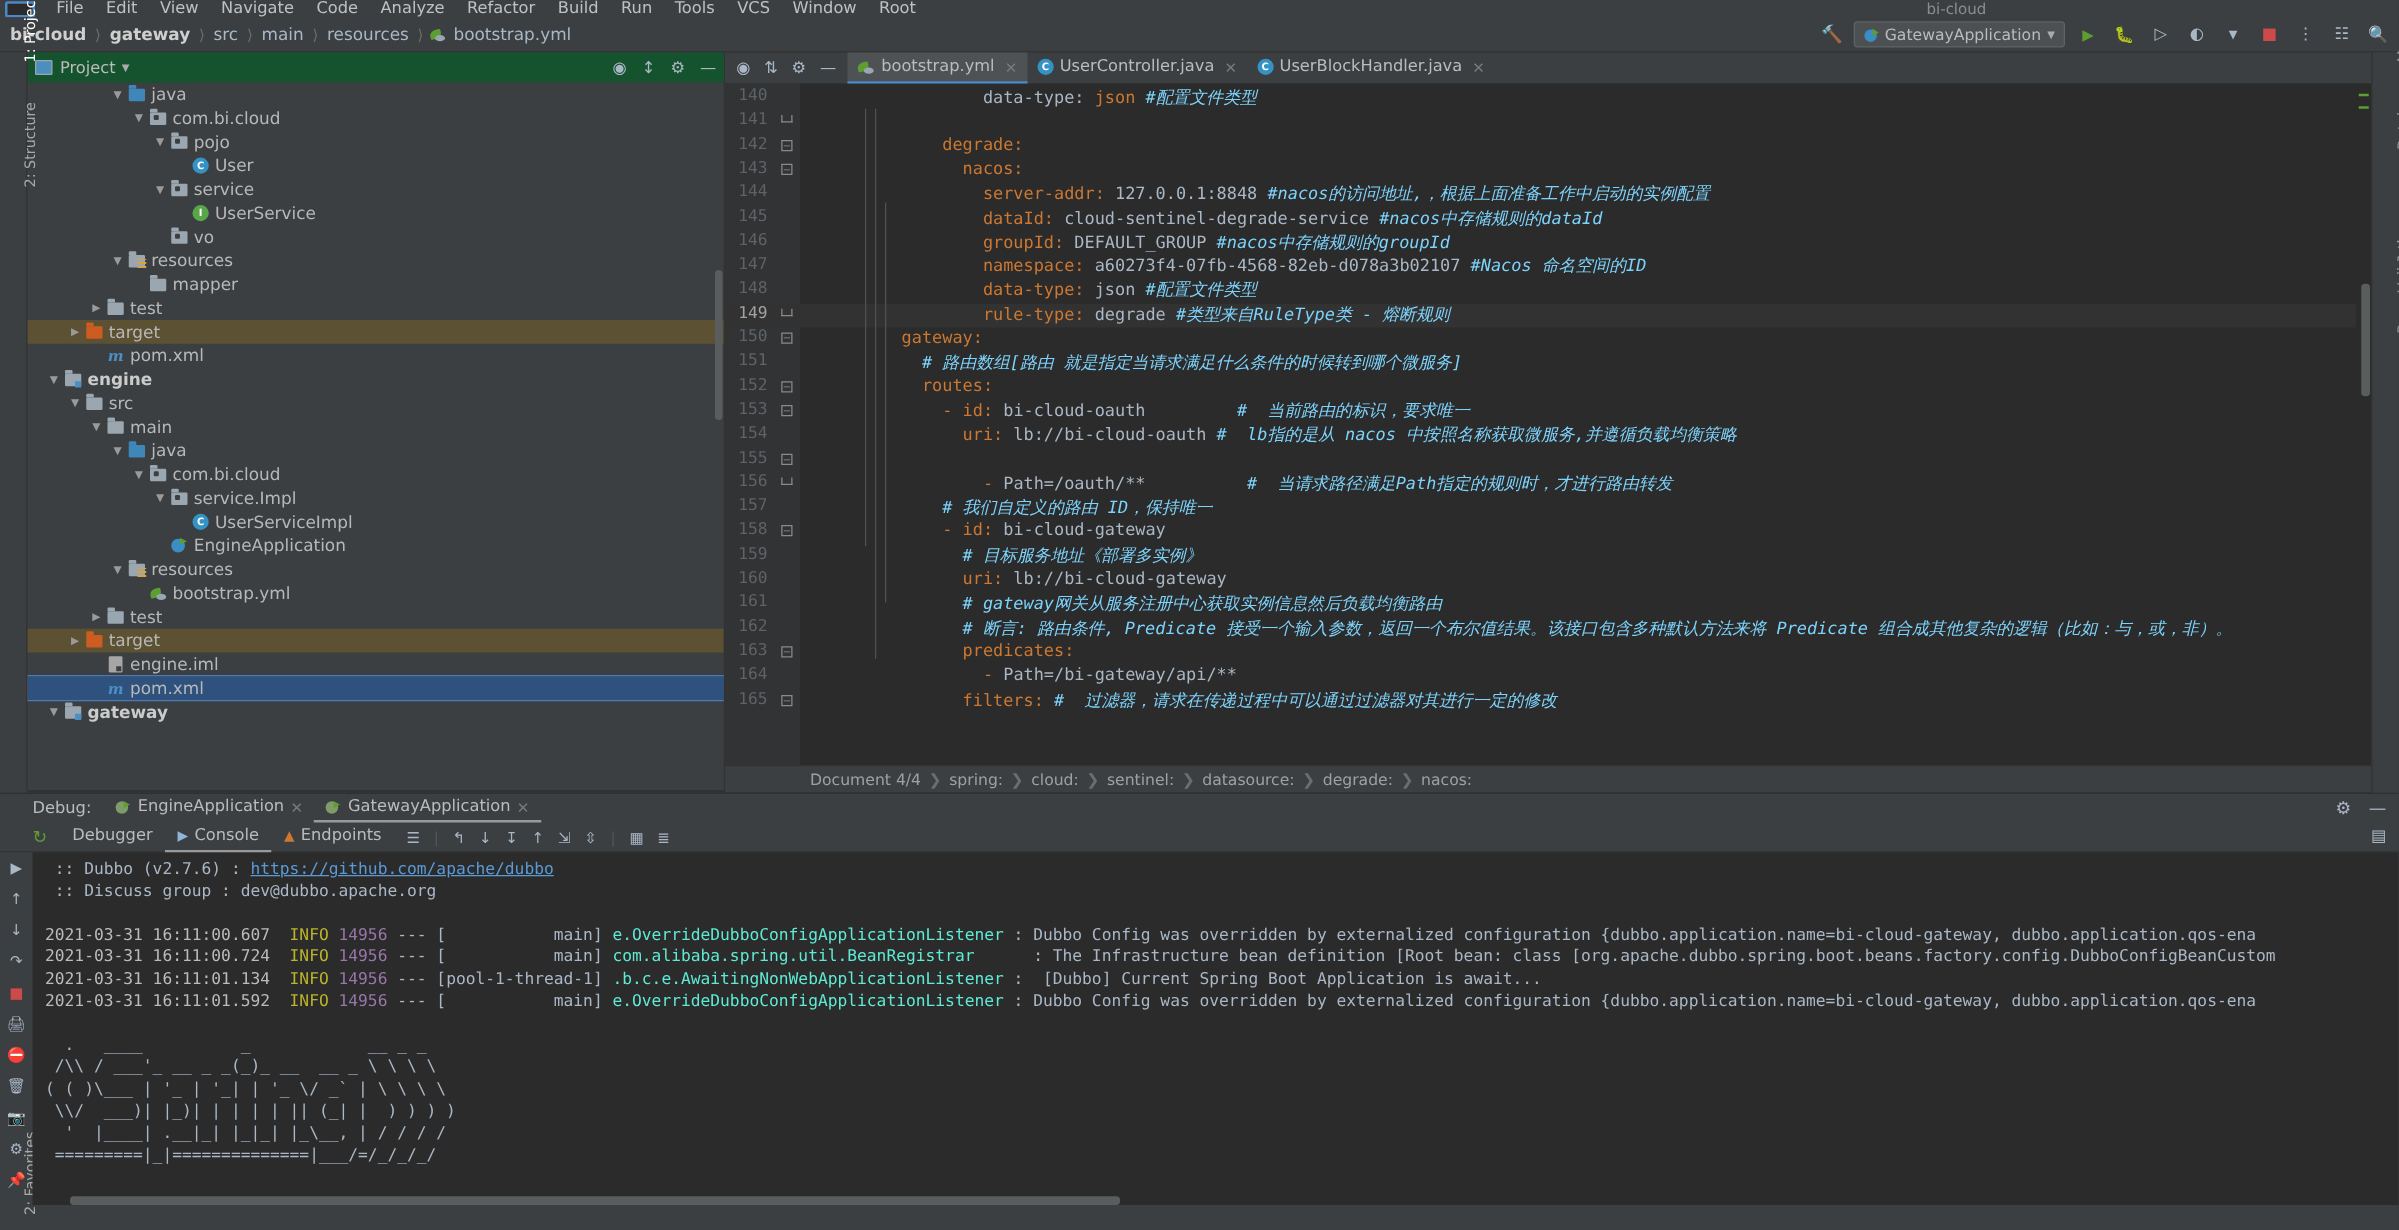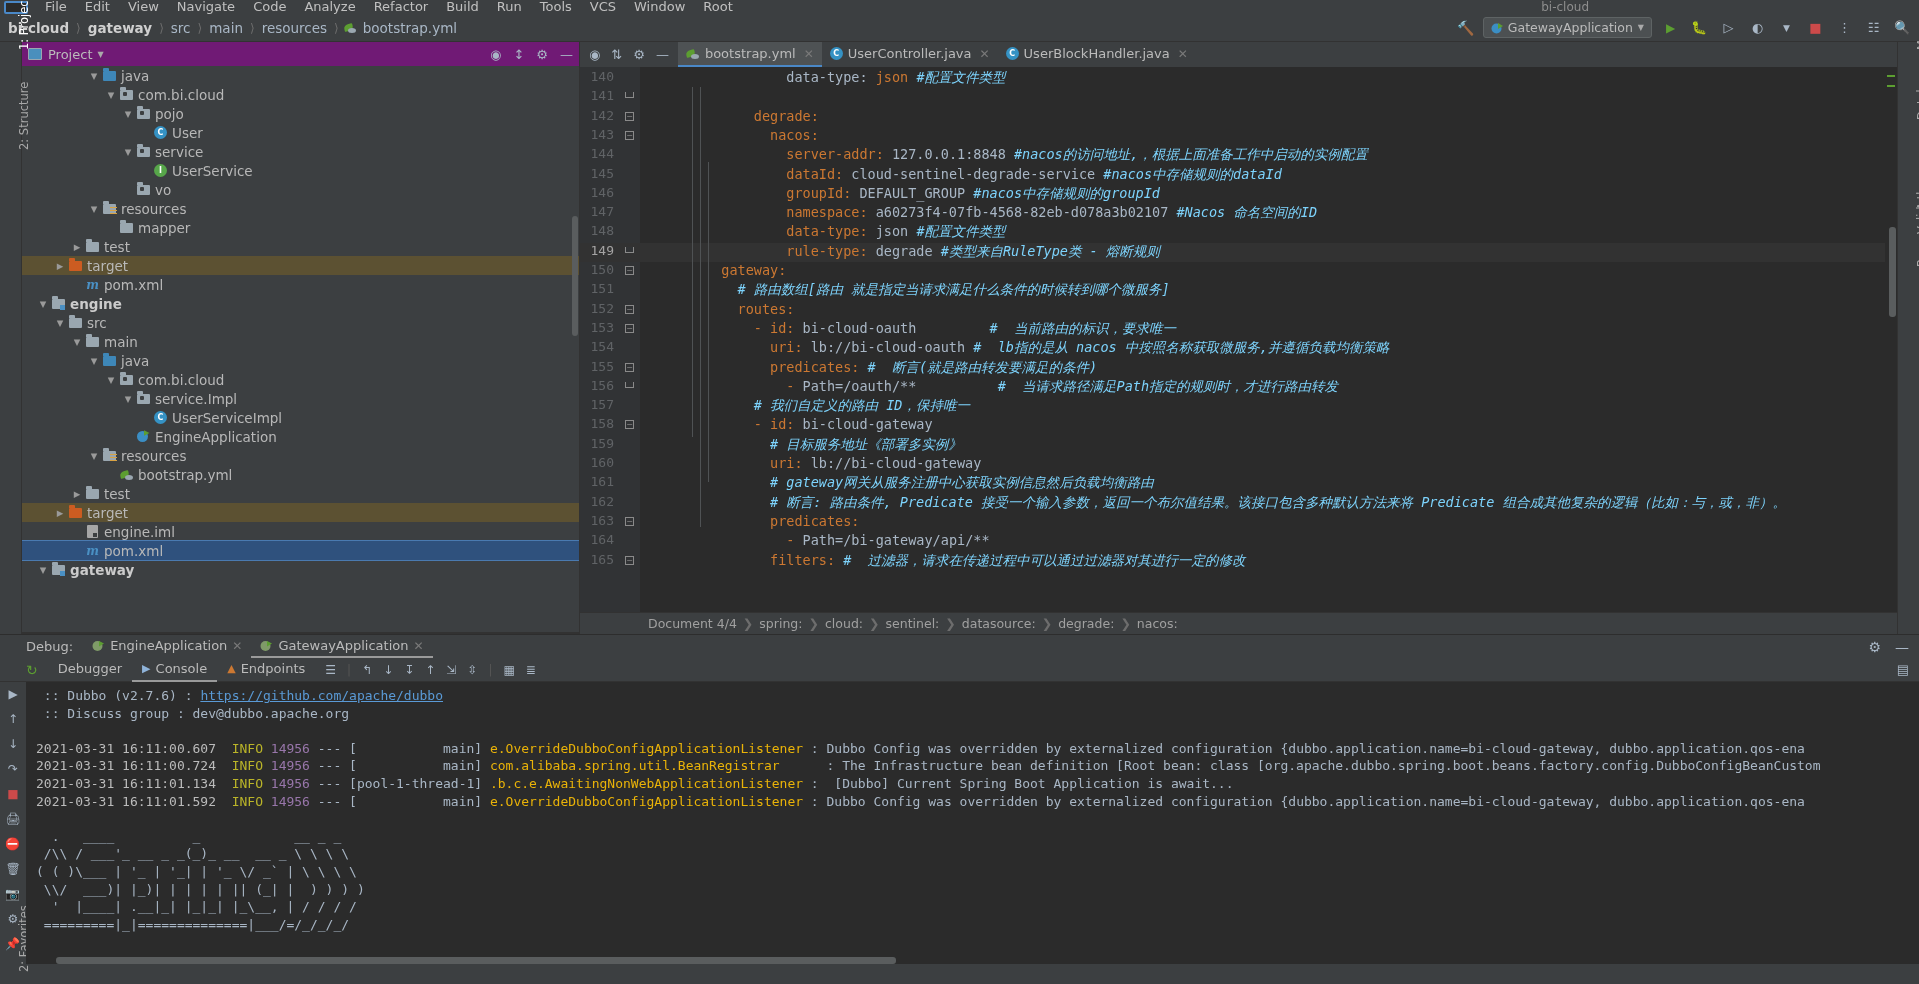--- a/index.html
+++ b/index.html
@@ -42,21 +42,21 @@
   .railL { width:22px; background:#3c3f41; border-right:1px solid #323232; position:relative; flex:none;}
   .vtext { position:absolute; white-space:nowrap; font-size:11.5px; color:#a9a9a9;
     transform:rotate(-90deg); transform-origin:left top; }
   .railL .sel { color:#ffffff; }
   .railR { width:22px; background:#3c3f41; border-left:1px solid #323232; position:relative; flex:none;}
 
   
   .project { width:558px; background:#3c3f41; display:flex; flex-direction:column; flex:none;
     border-right:1px solid #323232; }
   .projhdr { height:24px; display:flex; align-items:center; padding:0 6px; font-size:13px;
-    color:#bbbbbb; background:#701a75; flex:none; }
+    color:#bbbbbb; background:#14532d; flex:none; }
   .projhdr .pico { width:14px; height:12px; border:1.5px solid #9aa7b0; background:#4a8fbd;
     margin-right:6px; border-radius:1px;}
   .projhdr .hdrbtns { margin-left:auto; display:flex; gap:12px; color:#a9b7c6; font-size:13px; align-items:center;}
   .tree { flex:1; overflow:hidden; position:relative; font-size:13.5px; }
   .trow { height:19px; display:flex; align-items:center; white-space:nowrap; padding-left:4px; }
   .trow.hl { background:#5c5132; }
   .trow.selected { background:#2f517d; outline:1px solid #4a7ab0; }
   .arrow { width:14px; text-align:center; color:#9a9a9a; font-size:8.5px; flex:none; }
   .ico { width:17px; flex:none; display:flex; align-items:center; justify-content:center; margin-right:3px;}
   .tlabel { color:#b8b8b8; }
@@ -144,21 +144,21 @@
   .dbgtoolrow .right { margin-left:auto; padding-right:10px; color:#a9b7c6;}
   .dbgbody { flex:1; display:flex; min-height:0; }
   .dbgrail { width:26px; background:#3c3f41; display:flex; flex-direction:column; align-items:center;
     padding-top:4px; gap:9px; flex:none; }
   .dri { width:18px; height:16px; display:flex; align-items:center; justify-content:center;
     font-size:12px; color:#a9b7c6;}
   .console { flex:1; background:#2b2b2b; position:relative; overflow:hidden;
     font-family:"DejaVu Sans Mono", monospace; font-size:13px; }
   .ln { position:absolute; white-space:pre; left:10px; }
   .c-date { color:#bbbbbb; } .c-info { color:#bbb529; } .c-pid { color:#9876aa; }
-  .c-cls { color:#eab308; } .c-msg { color:#a9b7c6; }
+  .c-cls { color:#5eead4; } .c-msg { color:#a9b7c6; }
   .c-link { color:#5a9ad6; text-decoration:underline; }
   .hscroll { position:absolute; left:0; bottom:0; height:7px; background:#5a5d5e; border-radius:3px; }
 
   
   .statusbar { height:20px; background:#3c3f41; display:flex; align-items:center; flex:none;
     font-size:12px; color:#a0a0a0; padding:0 8px; }
 </style>
 </head>
 <body>
 
@@ -542,21 +542,20 @@
             <div class="cl" style="top: 98.5px;">&nbsp;&nbsp;&nbsp;&nbsp;&nbsp;&nbsp;&nbsp;&nbsp;&nbsp;&nbsp;&nbsp;&nbsp;&nbsp;&nbsp;&nbsp;&nbsp;&nbsp;&nbsp;<span class="k">dataId:</span><span class="v"> cloud-sentinel-degrade-service</span> <span class="cm">#nacos中存储规则的dataId</span></div>
             <div class="cl" style="top: 117.8px;">&nbsp;&nbsp;&nbsp;&nbsp;&nbsp;&nbsp;&nbsp;&nbsp;&nbsp;&nbsp;&nbsp;&nbsp;&nbsp;&nbsp;&nbsp;&nbsp;&nbsp;&nbsp;<span class="k">groupId:</span><span class="v"> DEFAULT_GROUP</span> <span class="cm">#nacos中存储规则的groupId</span></div>
             <div class="cl" style="top: 137.1px;">&nbsp;&nbsp;&nbsp;&nbsp;&nbsp;&nbsp;&nbsp;&nbsp;&nbsp;&nbsp;&nbsp;&nbsp;&nbsp;&nbsp;&nbsp;&nbsp;&nbsp;&nbsp;<span class="k">namespace:</span><span class="v"> a60273f4-07fb-4568-82eb-d078a3b02107</span> <span class="cm">#Nacos 命名空间的ID</span></div>
             <div class="cl" style="top: 156.4px;">&nbsp;&nbsp;&nbsp;&nbsp;&nbsp;&nbsp;&nbsp;&nbsp;&nbsp;&nbsp;&nbsp;&nbsp;&nbsp;&nbsp;&nbsp;&nbsp;&nbsp;&nbsp;<span class="k">data-type:</span><span class="v"> json</span> <span class="cm">#配置文件类型</span></div>
             <div class="cl" style="top: 175.7px;">&nbsp;&nbsp;&nbsp;&nbsp;&nbsp;&nbsp;&nbsp;&nbsp;&nbsp;&nbsp;&nbsp;&nbsp;&nbsp;&nbsp;&nbsp;&nbsp;&nbsp;&nbsp;<span class="k">rule-type:</span><span class="v"> degrade</span> <span class="cm">#类型来自RuleType类 - 熔断规则</span></div>
             <div class="cl" style="top: 195px;">&nbsp;&nbsp;&nbsp;&nbsp;&nbsp;&nbsp;&nbsp;&nbsp;&nbsp;&nbsp;<span class="k">gateway:</span><span class="v"></span></div>
             <div class="cl" style="top: 214.3px;">&nbsp;&nbsp;&nbsp;&nbsp;&nbsp;&nbsp;&nbsp;&nbsp;&nbsp;&nbsp;&nbsp;&nbsp;<span class="cm"># 路由数组[路由 就是指定当请求满足什么条件的时候转到哪个微服务]</span></div>
             <div class="cl" style="top: 233.6px;">&nbsp;&nbsp;&nbsp;&nbsp;&nbsp;&nbsp;&nbsp;&nbsp;&nbsp;&nbsp;&nbsp;&nbsp;<span class="k">routes:</span><span class="v"></span></div>
             <div class="cl" style="top: 252.9px;">&nbsp;&nbsp;&nbsp;&nbsp;&nbsp;&nbsp;&nbsp;&nbsp;&nbsp;&nbsp;&nbsp;&nbsp;&nbsp;&nbsp;<span class="dash">- </span><span class="k">id:</span><span class="v"> bi-cloud-oauth</span><span style="display:inline-block;width:9ch;"></span><span class="cm">#  当前路由的标识，要求唯一</span></div>
             <div class="cl" style="top: 272.2px;">&nbsp;&nbsp;&nbsp;&nbsp;&nbsp;&nbsp;&nbsp;&nbsp;&nbsp;&nbsp;&nbsp;&nbsp;&nbsp;&nbsp;&nbsp;&nbsp;<span class="k">uri:</span><span class="v"> lb://bi-cloud-oauth</span> <span class="cm">#  lb指的是从 nacos 中按照名称获取微服务,并遵循负载均衡策略</span></div>
-            <div class="cl" style="top: 291.5px;">&nbsp;&nbsp;&nbsp;&nbsp;&nbsp;&nbsp;&nbsp;&nbsp;&nbsp;&nbsp;&nbsp;&nbsp;&nbsp;&nbsp;&nbsp;&nbsp;<span class="k">predicates:</span><span class="v"></span> <span class="cm">#  断言(就是路由转发要满足的条件)</span></div>
             <div class="cl" style="top: 310.8px;">&nbsp;&nbsp;&nbsp;&nbsp;&nbsp;&nbsp;&nbsp;&nbsp;&nbsp;&nbsp;&nbsp;&nbsp;&nbsp;&nbsp;&nbsp;&nbsp;&nbsp;&nbsp;<span class="dash">- </span><span class="v">Path=/oauth/**</span><span style="display:inline-block;width:10ch;"></span><span class="cm">#  当请求路径满足Path指定的规则时，才进行路由转发</span></div>
             <div class="cl" style="top: 330.1px;">&nbsp;&nbsp;&nbsp;&nbsp;&nbsp;&nbsp;&nbsp;&nbsp;&nbsp;&nbsp;&nbsp;&nbsp;&nbsp;&nbsp;<span class="cm"># 我们自定义的路由 ID，保持唯一</span></div>
             <div class="cl" style="top: 349.4px;">&nbsp;&nbsp;&nbsp;&nbsp;&nbsp;&nbsp;&nbsp;&nbsp;&nbsp;&nbsp;&nbsp;&nbsp;&nbsp;&nbsp;<span class="dash">- </span><span class="k">id:</span><span class="v"> bi-cloud-gateway</span></div>
             <div class="cl" style="top: 368.7px;">&nbsp;&nbsp;&nbsp;&nbsp;&nbsp;&nbsp;&nbsp;&nbsp;&nbsp;&nbsp;&nbsp;&nbsp;&nbsp;&nbsp;&nbsp;&nbsp;<span class="cm"># 目标服务地址《部署多实例》</span></div>
             <div class="cl" style="top: 388px;">&nbsp;&nbsp;&nbsp;&nbsp;&nbsp;&nbsp;&nbsp;&nbsp;&nbsp;&nbsp;&nbsp;&nbsp;&nbsp;&nbsp;&nbsp;&nbsp;<span class="k">uri:</span><span class="v"> lb://bi-cloud-gateway</span></div>
             <div class="cl" style="top: 407.3px;">&nbsp;&nbsp;&nbsp;&nbsp;&nbsp;&nbsp;&nbsp;&nbsp;&nbsp;&nbsp;&nbsp;&nbsp;&nbsp;&nbsp;&nbsp;&nbsp;<span class="cm"># gateway网关从服务注册中心获取实例信息然后负载均衡路由</span></div>
             <div class="cl" style="top: 426.6px;">&nbsp;&nbsp;&nbsp;&nbsp;&nbsp;&nbsp;&nbsp;&nbsp;&nbsp;&nbsp;&nbsp;&nbsp;&nbsp;&nbsp;&nbsp;&nbsp;<span class="cm"># 断言: 路由条件, Predicate 接受一个输入参数，返回一个布尔值结果。该接口包含多种默认方法来将 Predicate 组合成其他复杂的逻辑（比如：与，或，非）。</span></div>
             <div class="cl" style="top: 445.9px;">&nbsp;&nbsp;&nbsp;&nbsp;&nbsp;&nbsp;&nbsp;&nbsp;&nbsp;&nbsp;&nbsp;&nbsp;&nbsp;&nbsp;&nbsp;&nbsp;<span class="k">predicates:</span><span class="v"></span></div>
             <div class="cl" style="top: 465.2px;">&nbsp;&nbsp;&nbsp;&nbsp;&nbsp;&nbsp;&nbsp;&nbsp;&nbsp;&nbsp;&nbsp;&nbsp;&nbsp;&nbsp;&nbsp;&nbsp;&nbsp;&nbsp;<span class="dash">- </span><span class="v">Path=/bi-gateway/api/**</span></div>
             <div class="cl" style="top: 484.5px;">&nbsp;&nbsp;&nbsp;&nbsp;&nbsp;&nbsp;&nbsp;&nbsp;&nbsp;&nbsp;&nbsp;&nbsp;&nbsp;&nbsp;&nbsp;&nbsp;<span class="k">filters:</span><span class="v"></span> <span class="cm">#  过滤器，请求在传递过程中可以通过过滤器对其进行一定的修改</span></div>

